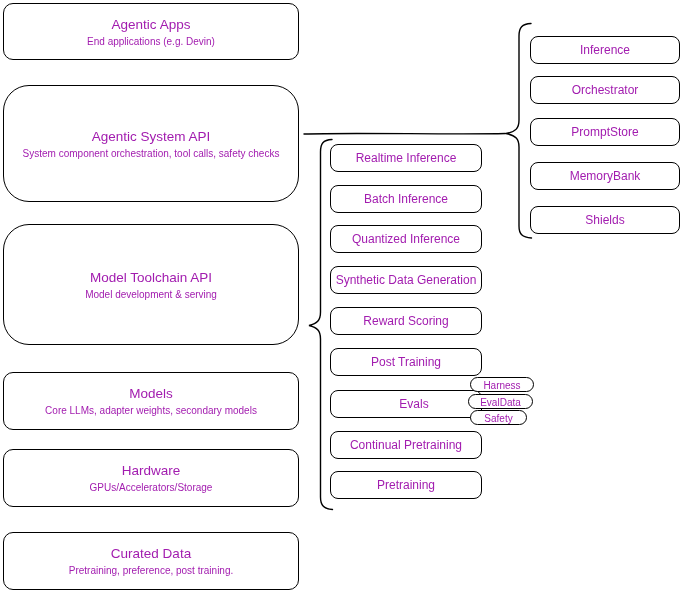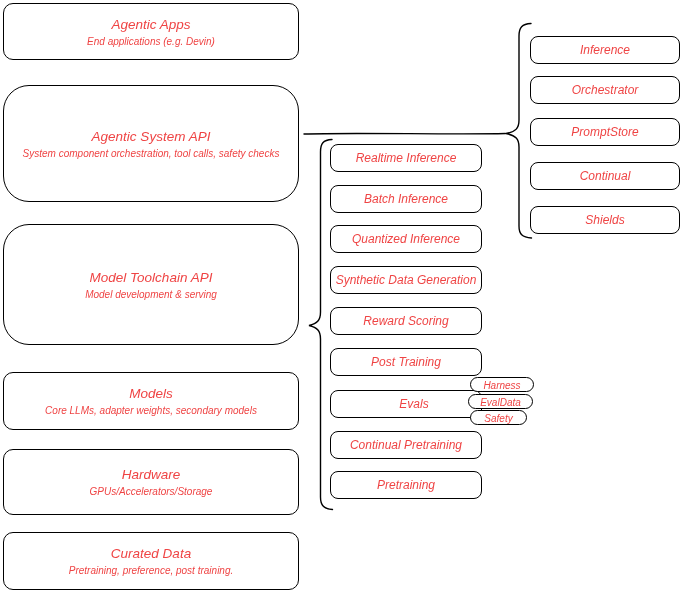--- a/index.html
+++ b/index.html
@@ -2,23 +2,22 @@
 <html><head>
 <meta charset="utf-8">
 <style>
   html, body { margin: 0; padding: 0; background: #ffffff; }
   .canvas {
     position: relative;
     width: 682px;
     height: 591px;
     background: #ffffff;
     font-family: "Liberation Sans", sans-serif;
-    color: #ef4444;
+    color: #a21caf;
     overflow: hidden;
-    font-style: italic;
   }
   svg.overlay {
     position: absolute;
     left: 0; top: 0;
     width: 682px; height: 591px;
     z-index: 1;
   }
   .box {
     position: absolute;
     background: #ffffff;
@@ -83,21 +82,21 @@
   <div class="box lbox r26" style="top:224px; height:121px;">
     <div class="ltitle">Model Toolchain API</div>
     <div class="lsub">Model development &amp; serving</div>
   </div>
 
   <div class="box lbox r10" style="top:372px; height:58px;">
     <div class="ltitle">Models</div>
     <div class="lsub">Core LLMs, adapter weights, secondary models</div>
   </div>
 
-  <div class="box lbox r10" style="top:449px; height:66px;">
+  <div class="box lbox r10" style="top:449px; height:58px;">
     <div class="ltitle">Hardware</div>
     <div class="lsub">GPUs/Accelerators/Storage</div>
   </div>
 
   <div class="box lbox r10" style="top:532px; height:58px;">
     <div class="ltitle">Curated Data</div>
     <div class="lsub">Pretraining, preference, post training.</div>
   </div>
 
   <div class="box mbox" style="top:144px;">
@@ -141,19 +140,19 @@
   <div class="box rbox" style="top:36px;">
     <span>Inference</span>
   </div>
   <div class="box rbox" style="top:76px;">
     <span>Orchestrator</span>
   </div>
   <div class="box rbox" style="top:118px;">
     <span>PromptStore</span>
   </div>
   <div class="box rbox" style="top:162px;">
-    <span>Continual</span>
+    <span>MemoryBank</span>
   </div>
   <div class="box rbox" style="top:206px;">
     <span>Shields</span>
   </div>
 
 </div>
 
 </body></html>

